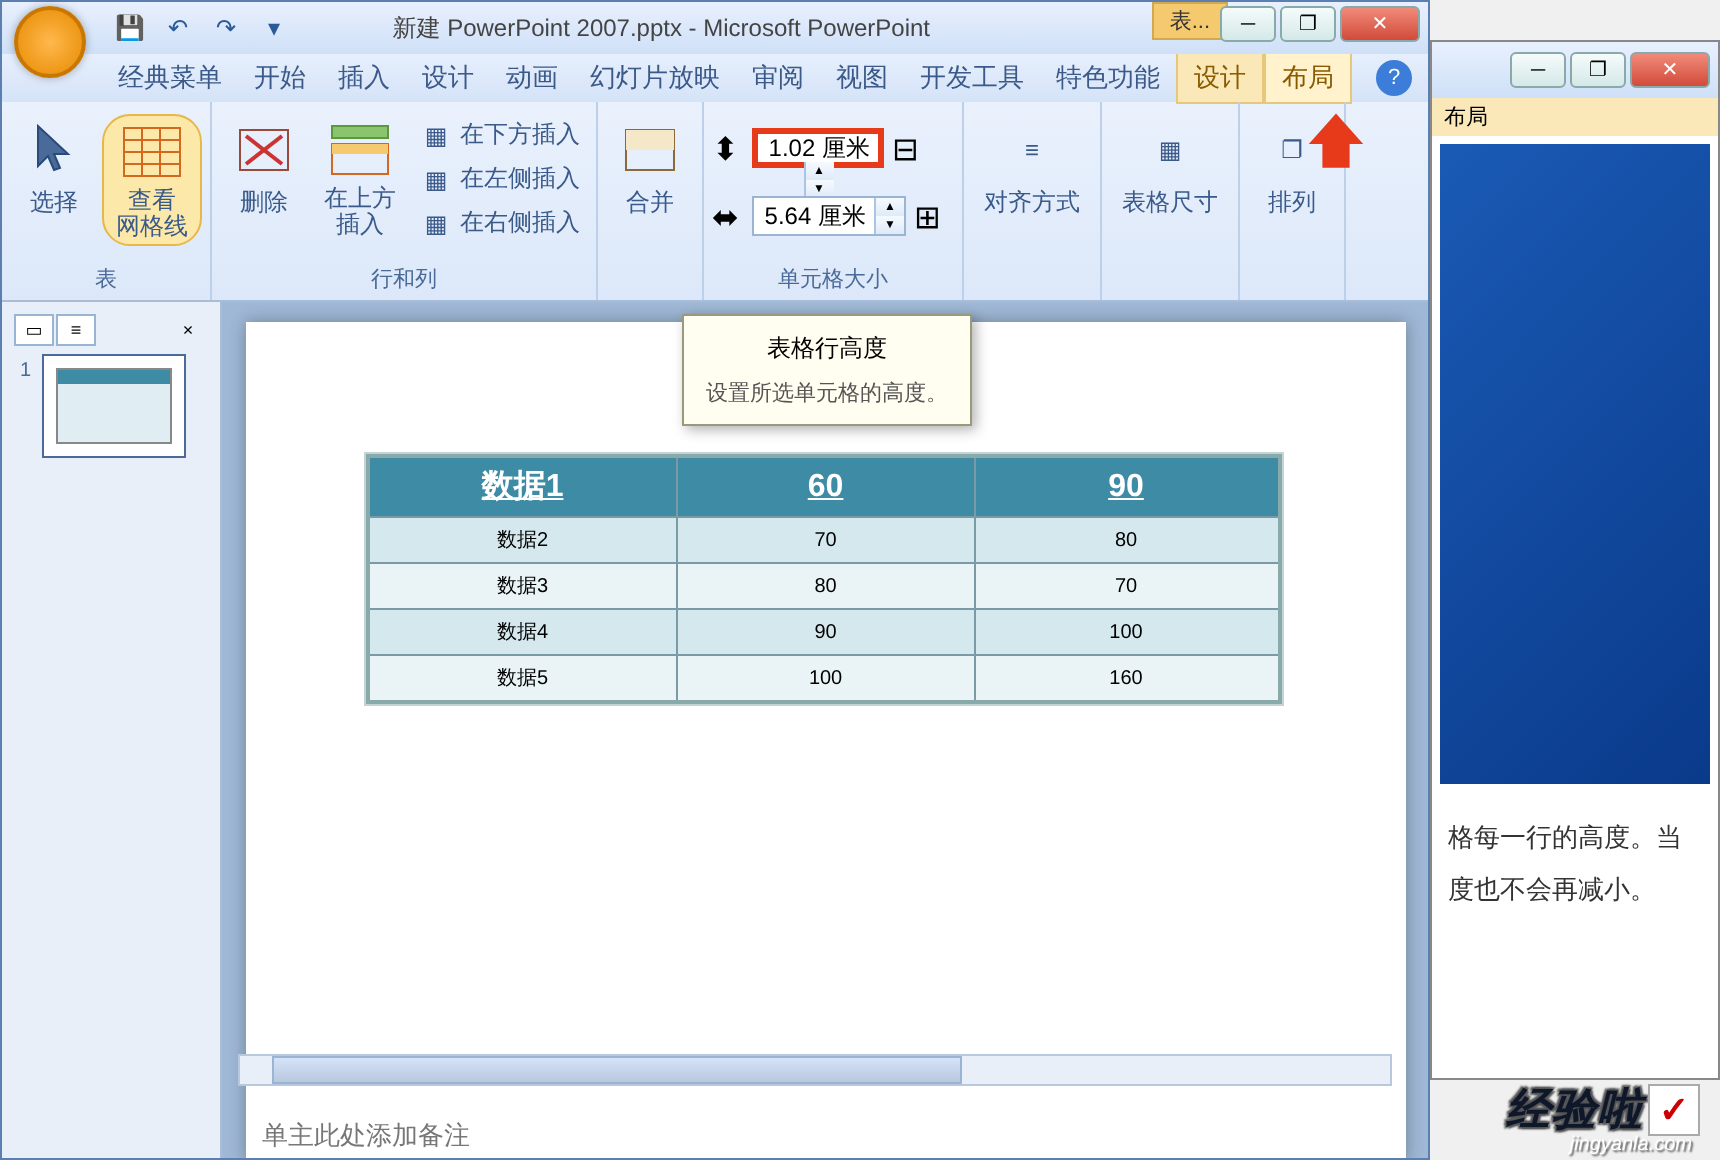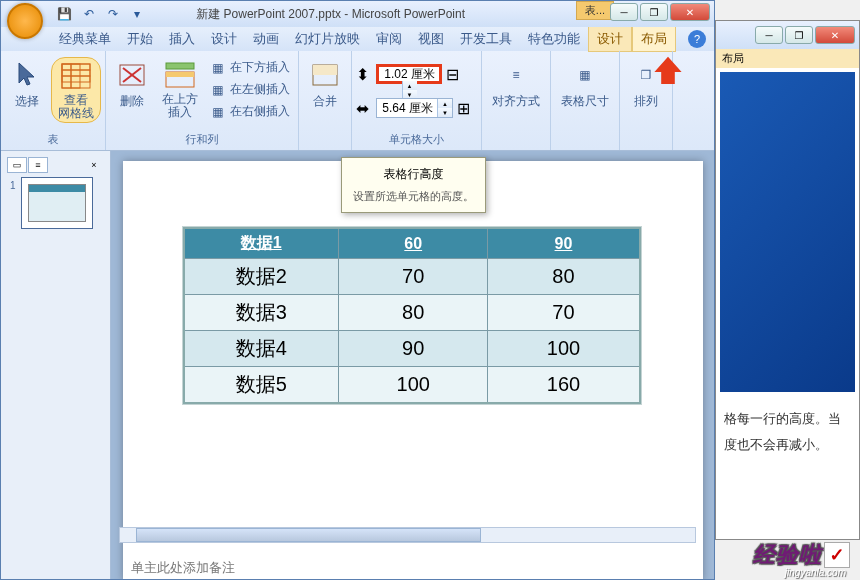--- a/index.html
+++ b/index.html
@@ -51,38 +51,38 @@
     .thumb-tabs { display: flex; gap: 1px; margin-bottom: 4px; }
     .thumb-tab { width: 20px; height: 16px; border: 1px solid #9ab4d4; background: #fff; font-size: 9px; display: flex; align-items: center; justify-content: center; }
     .thumb { border: 1px solid #4a6a9a; background: #fff; width: 72px; height: 52px; margin-left: 14px; padding: 6px; position: relative; }
     .thumb-num { position: absolute; left: -12px; top: 2px; font-size: 10px; color: #4a6a9a; }
     .thumb-table { width: 100%; height: 100%; background: linear-gradient(#3d8ba5 20%, #e0eef3 20%); border: 1px solid #888; }
     
     .slide-area { flex: 1; background: #9fb8d6; display: flex; justify-content: center; padding-top: 10px; overflow: auto; }
     .slide { width: 580px; height: 420px; background: #fff; box-shadow: 0 0 8px rgba(0,0,0,0.3); position: relative; }
     
     .pp-table { position: absolute; left: 60px; top: 66px; border-collapse: collapse; width: 458px; border: 2px solid #8aa; box-shadow: 0 0 0 1px rgba(138,170,170,0.5); }
-    .pp-table td, .pp-table th { border: 1px solid #7a9aa5; padding: 4px 0; text-align: center; font-size: 20px; height: 22px; }
+    .pp-table td, .pp-table th { border: 1px solid #7a9aa5; padding: 4px 0; text-align: center; font-size: 10px; height: 22px; }
     .pp-table th { background: #3d8ba5; color: #fff; font-weight: bold; font-size: 16px; text-decoration: underline; }
     .pp-table tr:nth-child(even) td { background: #d5e8ee; }
     .pp-table tr:nth-child(odd) td { background: #eaf4f7; }
     .pp-table td:first-child,.pp-table th:first-child { width: 34%; }
     
     .notes-bar { position: absolute; bottom: 2px; left: 130px; font-size: 13px; color: #777; }
     
     .red-arrow { position: absolute; left: 651px; top: 55px; z-index: 300; }
     .red-arrow svg path { fill: #e63a1a; }
     
     .side-window { position: absolute; left: 715px; top: 20px; width: 145px; height: 520px; background: #fff; border: 1px solid #888; z-index: -1; }
     .side-titlebar { height: 28px; background: linear-gradient(#e8f0fe,#cfe0f7); display: flex; justify-content: flex-end; align-items: center; padding: 0 4px; gap: 2px; }
     .side-blue { height: 320px; background: linear-gradient(135deg,#1a5ab5,#0a3a8a); margin: 4px; }
     .side-text { padding: 10px 8px; font-size: 13px; line-height: 2; color: #333; }
     
     .watermark { position: absolute; right: 10px; bottom: 10px; z-index: 500; display: flex; align-items: center; gap: 2px; }
-    .watermark-text { font-size: 22px; font-weight: bold; font-style: italic; color: #701a75; text-shadow: 1px 1px 1px #555, -1px -1px 1px #555, 1px -1px 1px #555, -1px 1px 1px #555; letter-spacing: 1px; margin-left: 36px; }
+    .watermark-text { font-size: 22px; font-weight: bold; font-style: italic; color: #0f172a; text-shadow: 1px 1px 1px #555, -1px -1px 1px #555, 1px -1px 1px #555, -1px 1px 1px #555; letter-spacing: 1px; margin-left: 36px; }
     .watermark-check { width: 26px; height: 26px; background: #fff; border: 1px solid #aaa; display: flex; align-items: center; justify-content: center; color: #c00; font-size: 18px; font-weight: bold; }
     .watermark-sub { position: absolute; right: 14px; bottom: 2px; font-size: 10px; color: #fff; font-style: italic; text-shadow: 1px 1px 1px #555; }
     
     .scrollbar-h { position: absolute; bottom: 36px; left: 118px; right: 18px; height: 16px; background: #e8eff9; border: 1px solid #b8c8de; }
     .scrollbar-h-thumb { position: absolute; left: 16px; width: 60%; height: 100%; background: linear-gradient(#d5e3f8,#b8c8de); border: 1px solid #9ab4d4; }
     
     svg.grid-icon rect { stroke: #d2691e; fill: none; stroke-width: 1; }
     svg.sel-arrow path { fill: #4a6a9a; stroke: #2a4a7a; }
   </style>
 </head>

